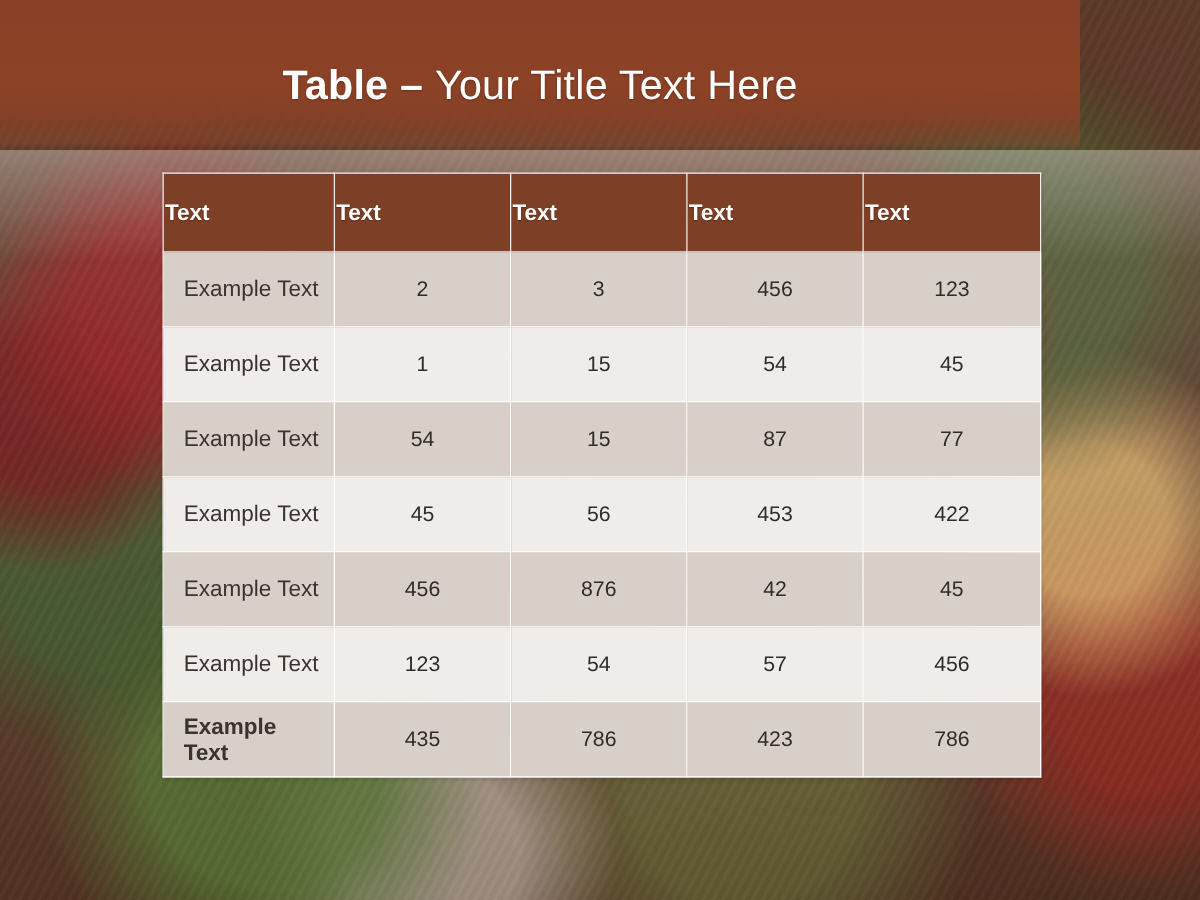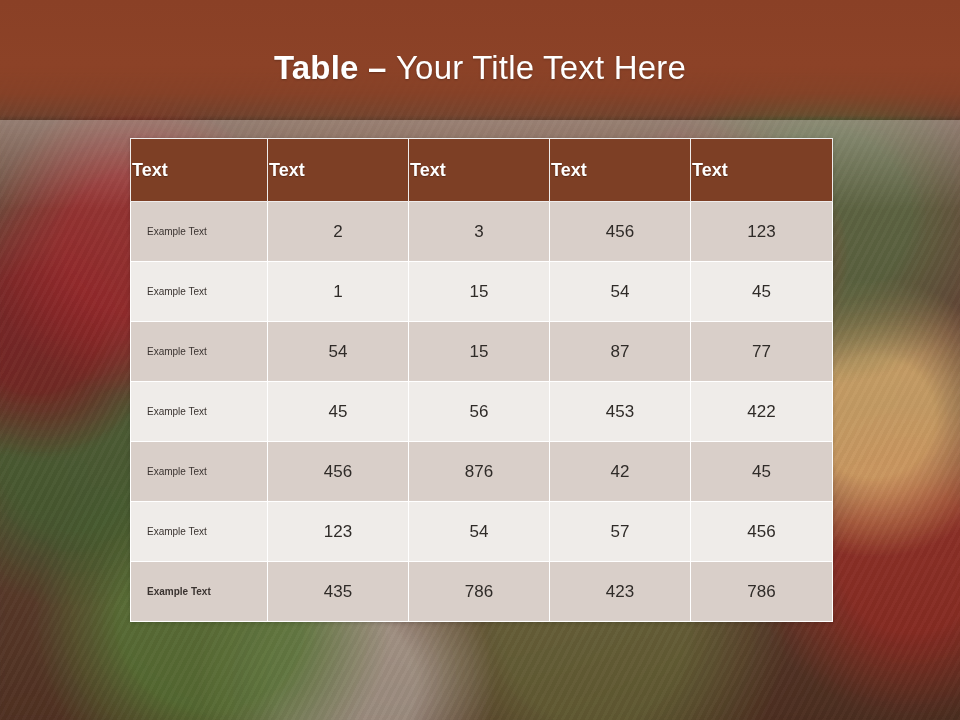--- a/index.html
+++ b/index.html
@@ -52,21 +52,21 @@
   .bg-veil {
     position: absolute;
     left: 0; right: 0; top: 120px; bottom: 0;
     background: linear-gradient(180deg, rgba(238,235,232,0.38) 0px, rgba(238,235,232,0.10) 90px, rgba(0,0,0,0.06) 100%);
   }
 
   
   .title-band {
     position: absolute;
     left: 0; top: 0;
-    width: 960px;
+    width: 864px;
     height: 120px;
     background: linear-gradient(180deg, #8a4026 0%, #8c4227 55%, rgba(140,66,39,0.85) 78%, rgba(150,80,52,0.35) 96%, rgba(150,80,52,0) 100%);
   }
   .title-text {
     position: absolute;
     left: 0; right: 0;
     top: 48px;
     text-align: center;
     color: #ffffff;
     font-size: 33px;
@@ -111,21 +111,21 @@
     height: 59px;
     font-size: 17px;
     color: #2f2b28;
     text-align: center;
     border: 1px solid #ffffff;
     padding: 0 6px;
   }
   table.data td.label {
     text-align: left;
     padding-left: 16px;
-    font-size: 10px;
+    font-size: 18px;
     color: #3a3330;
   }
   table.data tr.odd  td { background: #d9cfc9; }
   table.data tr.even td { background: #efece9; }
   table.data tr.total td { background: #d9cfc9; font-weight: normal; }
   table.data tr.total td.label { font-weight: bold; }
 </style>
 </head>
 <body>
 

